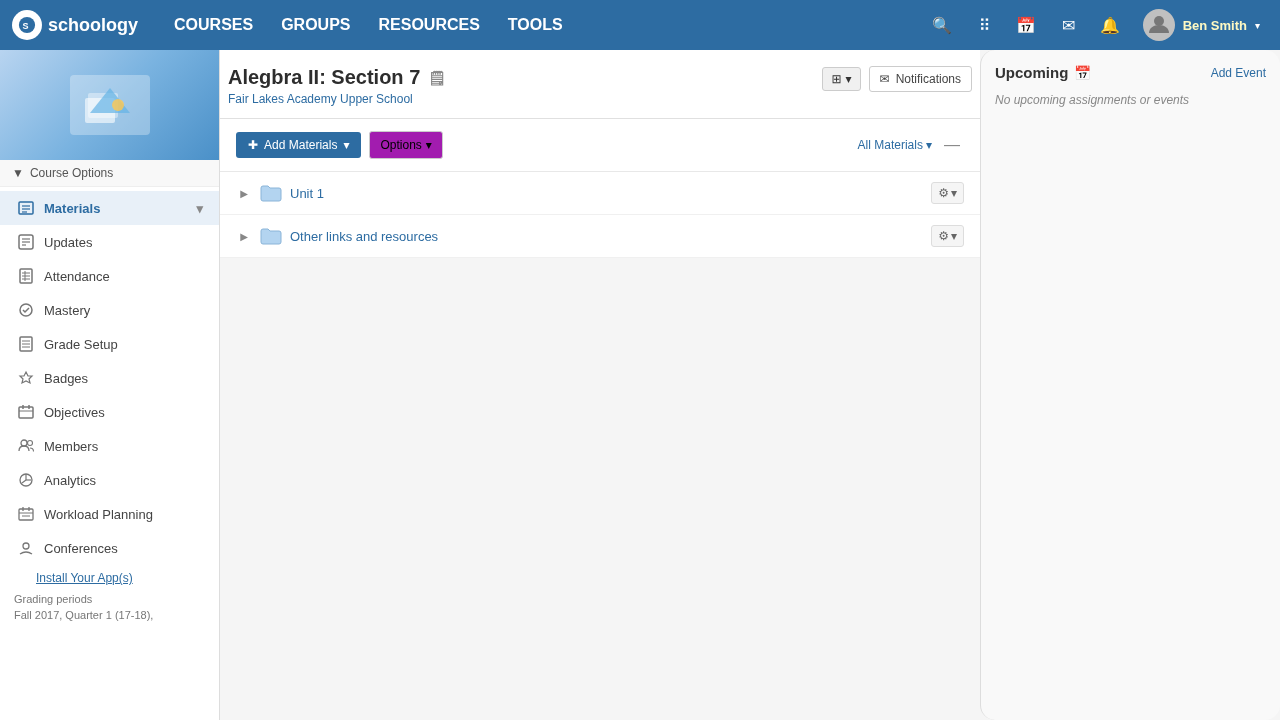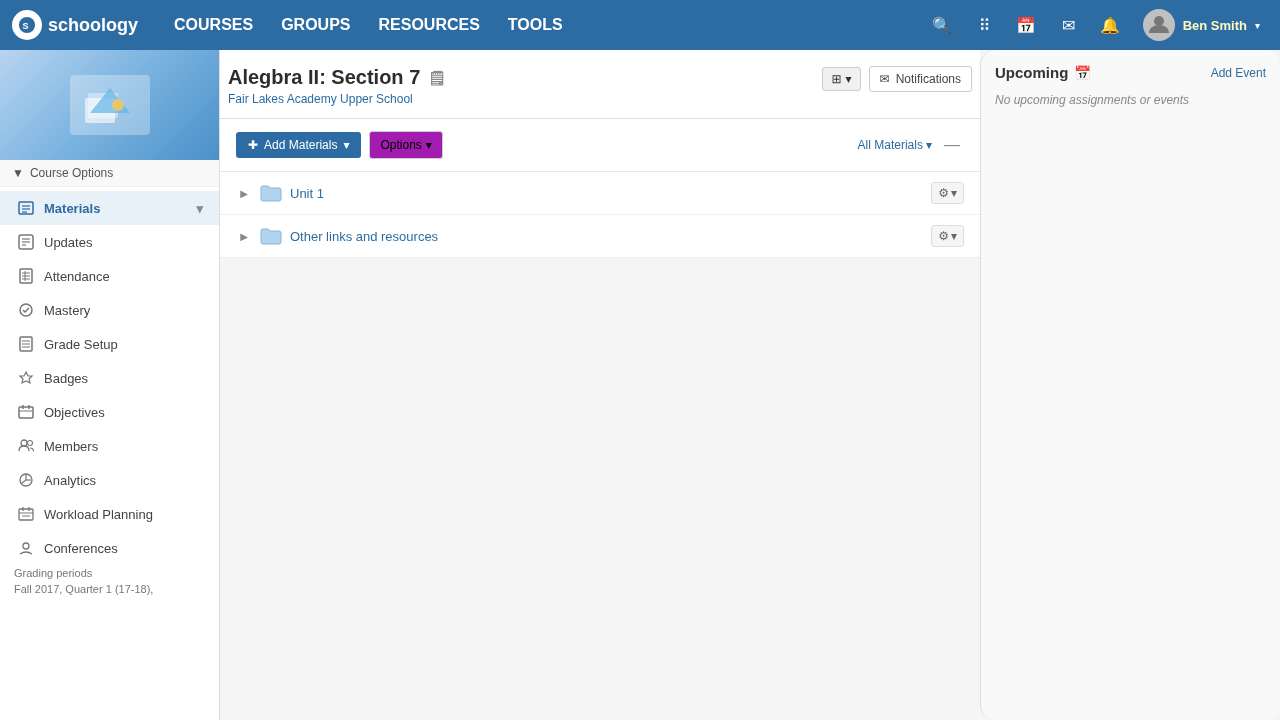--- a/index.html
+++ b/index.html
@@ -528,20 +528,21 @@
       <div class="sidebar-item">
         <div class="item-icon">
           <svg width="16" height="16" viewBox="0 0 16 16" fill="none">
             <circle cx="8" cy="6" r="3" stroke="#777" stroke-width="1.3"></circle>
             <path d="M2 14 Q8 10 14 14" stroke="#777" stroke-width="1.3" fill="none"></path>
           </svg>
         </div>
         <span>Conferences</span>
       </div>
 
+      <div class="sidebar-link">Install Your App(s)</div>
 
       <div class="sidebar-info-text">
         <span>Grading periods</span>
       </div>
       <div class="sidebar-info-text">
         <span>Fall 2017, Quarter 1 (17-18),</span>
       </div>
     </nav>
   </aside>
 

